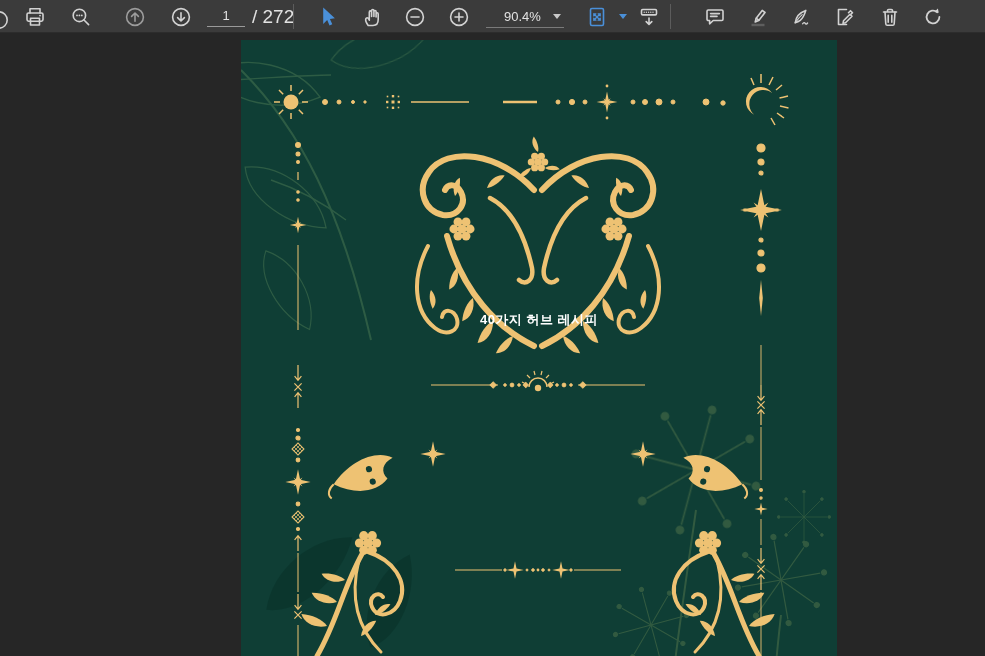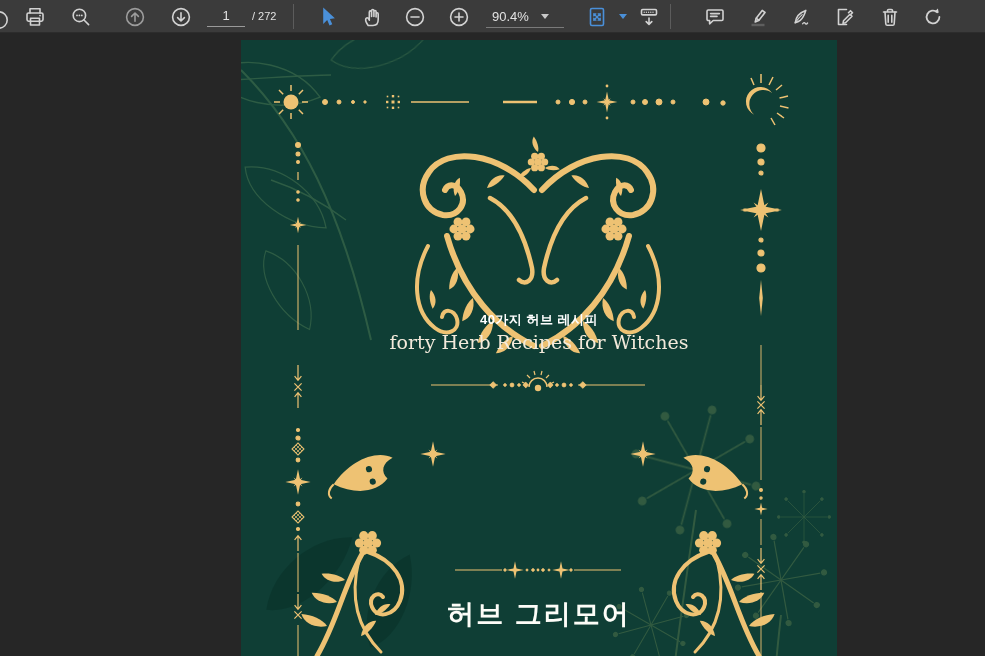--- a/index.html
+++ b/index.html
@@ -22,24 +22,24 @@
   .tbtn svg{stroke:var(--c-icon);fill:none;stroke-width:1.6;stroke-linecap:round;stroke-linejoin:round}
   .tbtn svg .fill{fill:var(--c-icon);stroke:none}
   .tbtn svg .blue{stroke:var(--c-accent_blue)}
   .tbtn svg .bluefill{fill:var(--c-accent_blue);stroke:none}
   .tbtn.dim svg{stroke:var(--c-icon_dim)}
   .tb-sep{position:absolute;top:4px;width:1px;height:25px;background:var(--c-separator)}
   .page-input{position:absolute;left:207px;top:5px;width:38px;height:22px;background:transparent;
               border:none;border-bottom:1px solid var(--c-field_underline);color:var(--c-text_light);
               font-size:13px;text-align:center;font-family:"Liberation Sans",sans-serif;outline:none}
   .page-total{position:absolute;left:252px;top:0;height:33px;line-height:33px;
-              color:var(--c-text_light);font-size:11px}
+              color:var(--c-text_light);font-size:19px}
   .zoom-box{position:absolute;left:488px;top:0;height:33px;width:76px;display:flex;
             align-items:center;cursor:pointer}
-  .zoom-val{color:var(--c-text_light);font-size:13px;margin-left:4px}
+  .zoom-val{color:var(--c-text_light);font-size:13px;margin-left:16px}
   .caret{width:0;height:0;border-left:4px solid transparent;border-right:4px solid transparent;
          border-top:5px solid #c9c9c9;margin-left:12px}
   .caret.blue{border-top-color:var(--c-accent_blue)}
   .zoom-underline{position:absolute;left:486px;top:27px;width:78px;height:1px;background:#7a7a7a}
   .fit-caret{position:absolute;left:607px;top:14px;cursor:pointer}
 
   
   .page{position:absolute;left:241px;top:40px;width:596px;height:616px;
         background:var(--c-page_green);overflow:hidden}
   .cover-art{position:absolute;left:0;top:0;width:596px;height:616px}
@@ -490,15 +490,13 @@
       <use href="#div2Half"></use>
       <use href="#div2Half" transform="scale(-1,1)"></use>
       <circle r="1.4" fill="#eec273"></circle>
     </g>
 
     <use href="#bflor"></use>
     <use href="#bflor" transform="translate(594,0) scale(-1,1)"></use>
   </svg>
 
   <div class="ctext kr-tag">40가지 허브 레시피</div>
-  <div class="ctext en-tag">forty Herb Recipes for Witches</div>
-  <div class="ctext kr-title">허브 그리모어</div>
 </div>
 
 </body></html>

